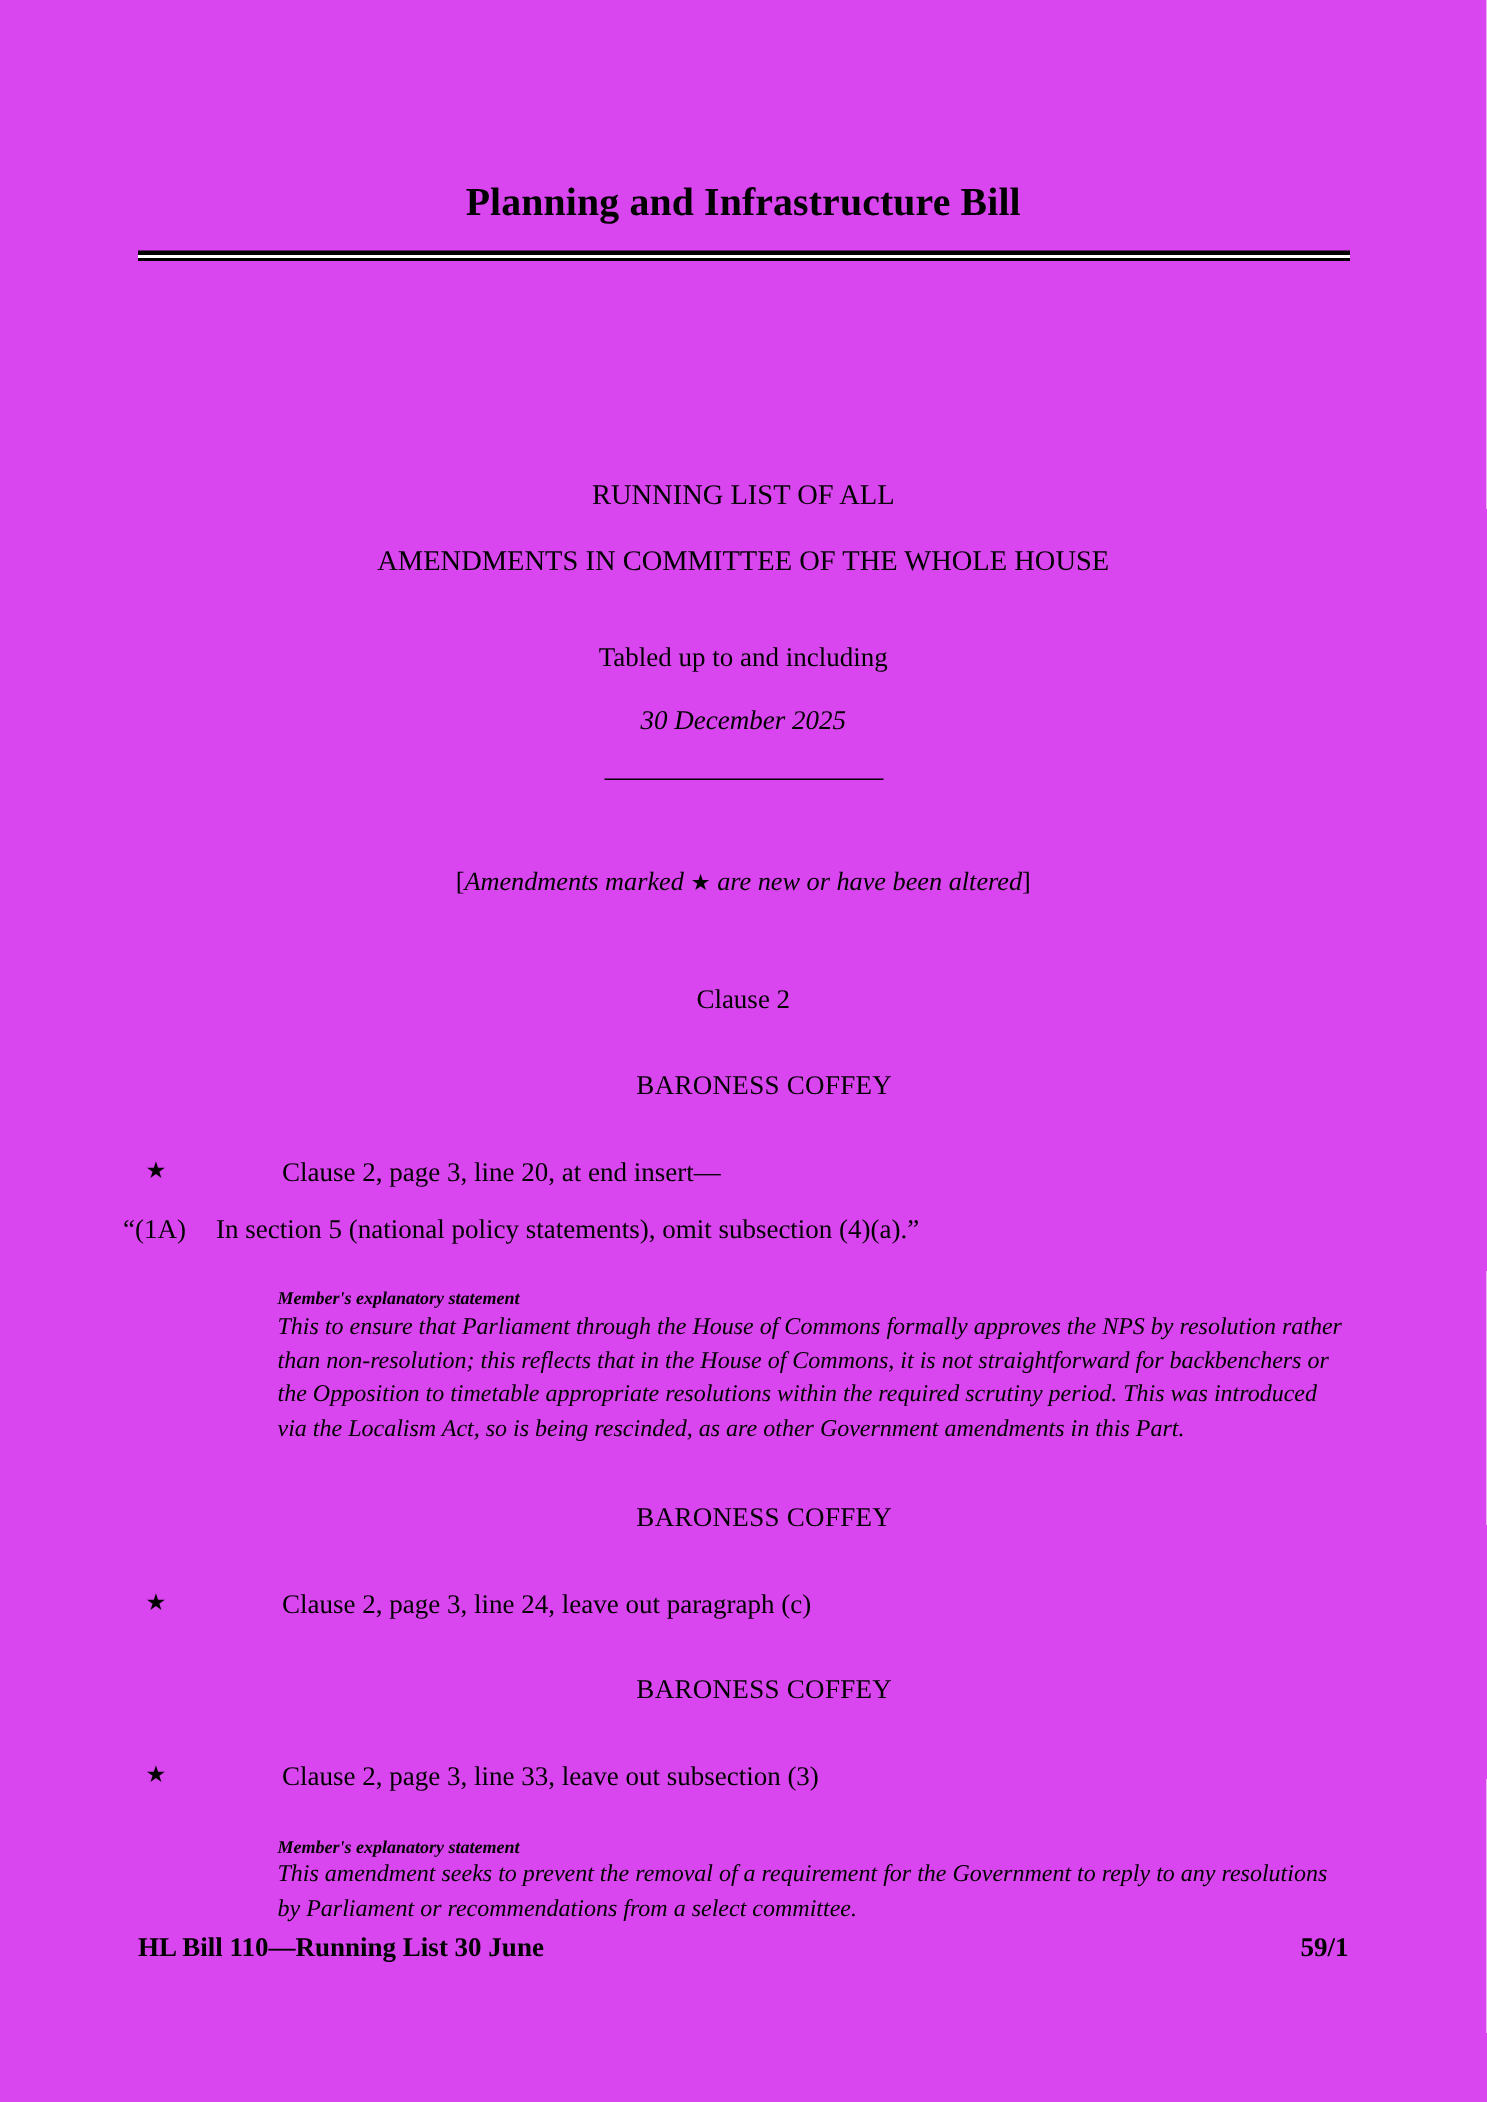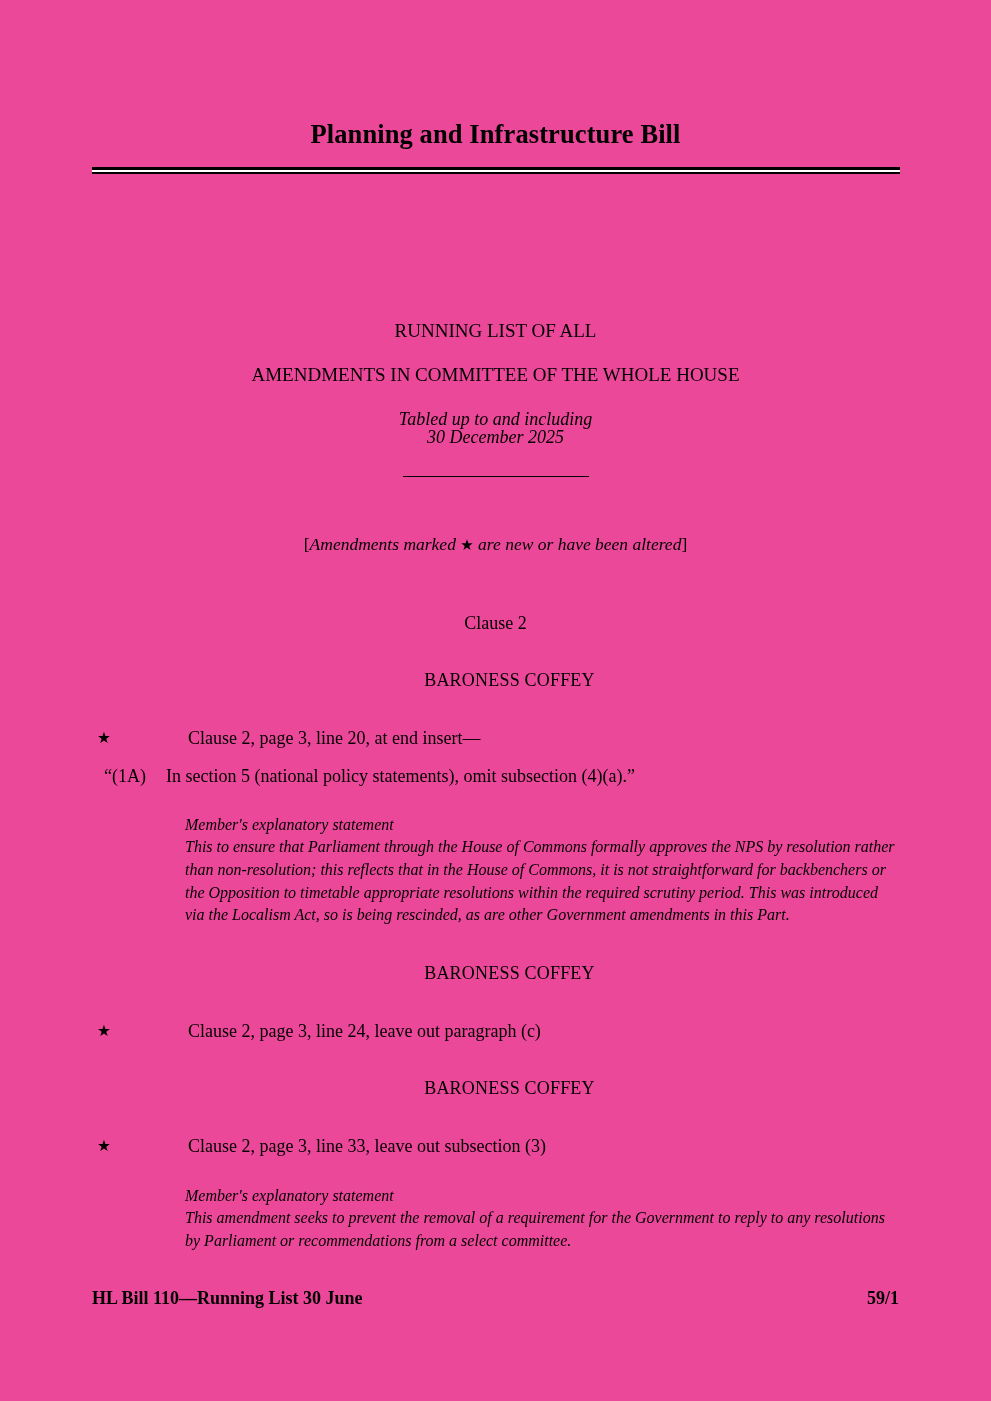--- a/index.html
+++ b/index.html
@@ -10,21 +10,21 @@
   body {
     font-family: "Liberation Serif", "DejaVu Serif", serif;
     color: #000000;
   }
 
   .page {
     position: relative;
     width: 991px;
     height: 1401px;
     margin: 0 auto;
-    background: #ec4899;
+    background: #d946ef;
     overflow: hidden;
   }
 
   
   .doc-title {
     text-align: center;
     font-size: 26.5px;
     font-weight: bold;
     letter-spacing: 0.1px;
     padding-top: 101px;
@@ -52,27 +52,27 @@
   .heading-block {
     text-align: center;
     margin-top: 147px;
   }
   .heading-line {
     font-size: 19px;
     line-height: 1.0;
     margin-bottom: 25px;
   }
   .heading-line.second {
-    margin-bottom: 26px;
+    margin-bottom: 45px;
     text-align: center;
   }
   .tabled-line {
-    font-style: italic;
     font-size: 18px;
     line-height: 1.0;
+    margin-bottom: 24px;
     text-align: center;
   }
   .tabled-date {
     font-style: italic;
     font-size: 18px;
     line-height: 1.0;
   }
 
   .short-rule {
     width: 186px;
@@ -124,40 +124,40 @@
     top: 1px;
     font-size: 15.5px;
     line-height: 1.25;
   }
   .amendment-text {
     font-size: 18px;
     line-height: 1.25;
   }
 
   .inserted-text {
-    padding-left: 104px;
+    padding-left: 82px;
     padding-right: 90px;
     font-size: 18px;
     line-height: 1.25;
     margin-top: 15px;
   }
   .inserted-text .sub-num {
     display: inline-block;
     min-width: 62px;
   }
 
   .explanatory {
     padding-left: 185px;
     padding-right: 90px;
     margin-top: 28px;
   }
   .explanatory-title {
-    font-size: 16px;
-    font-style: italic;
-    font-weight: normal;
+    font-size: 12px;
+    font-style: italic;
+    font-weight: bold;
     line-height: 1.3;
   }
   .explanatory-body {
     font-size: 16px;
     font-style: italic;
     line-height: 1.42;
     text-align: left;
   }
 
   

